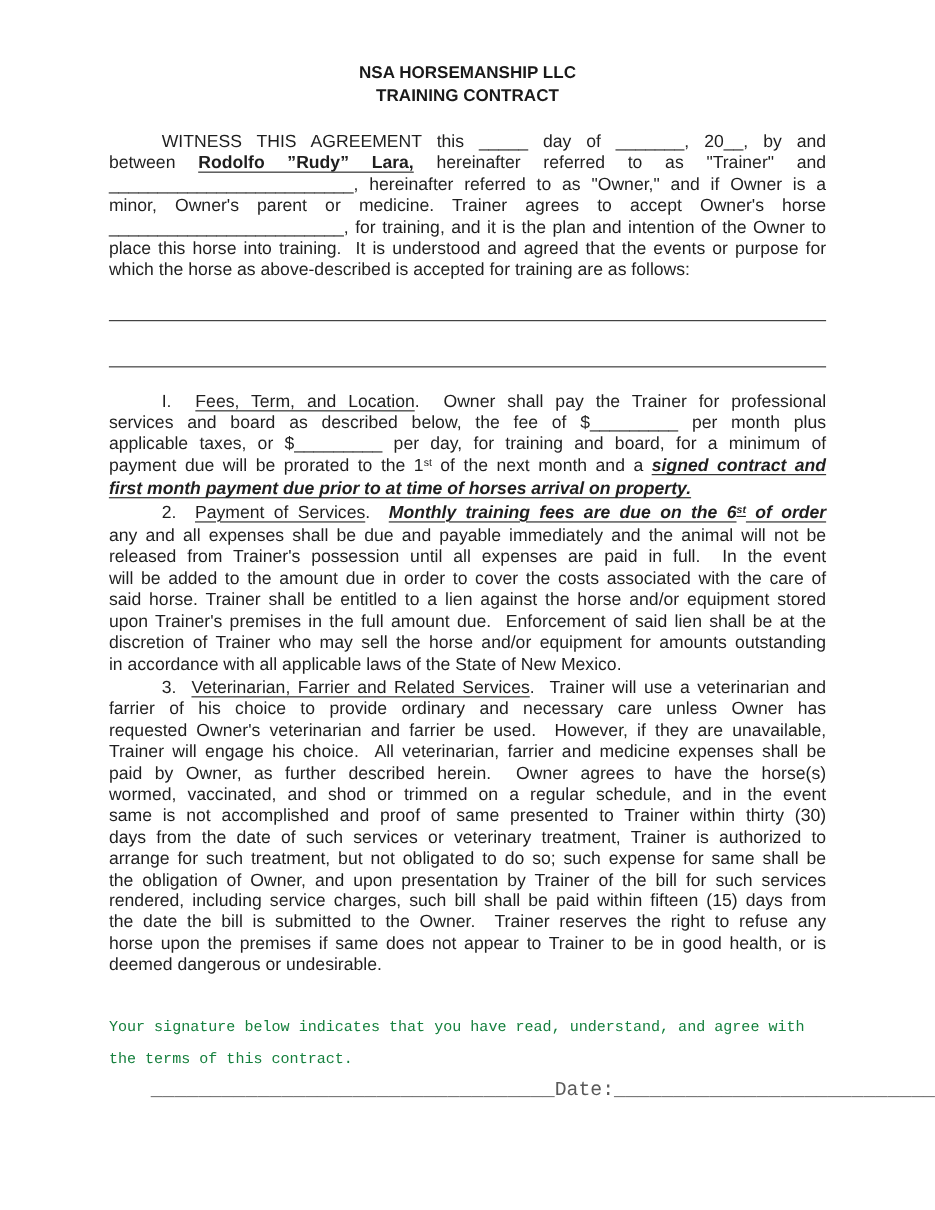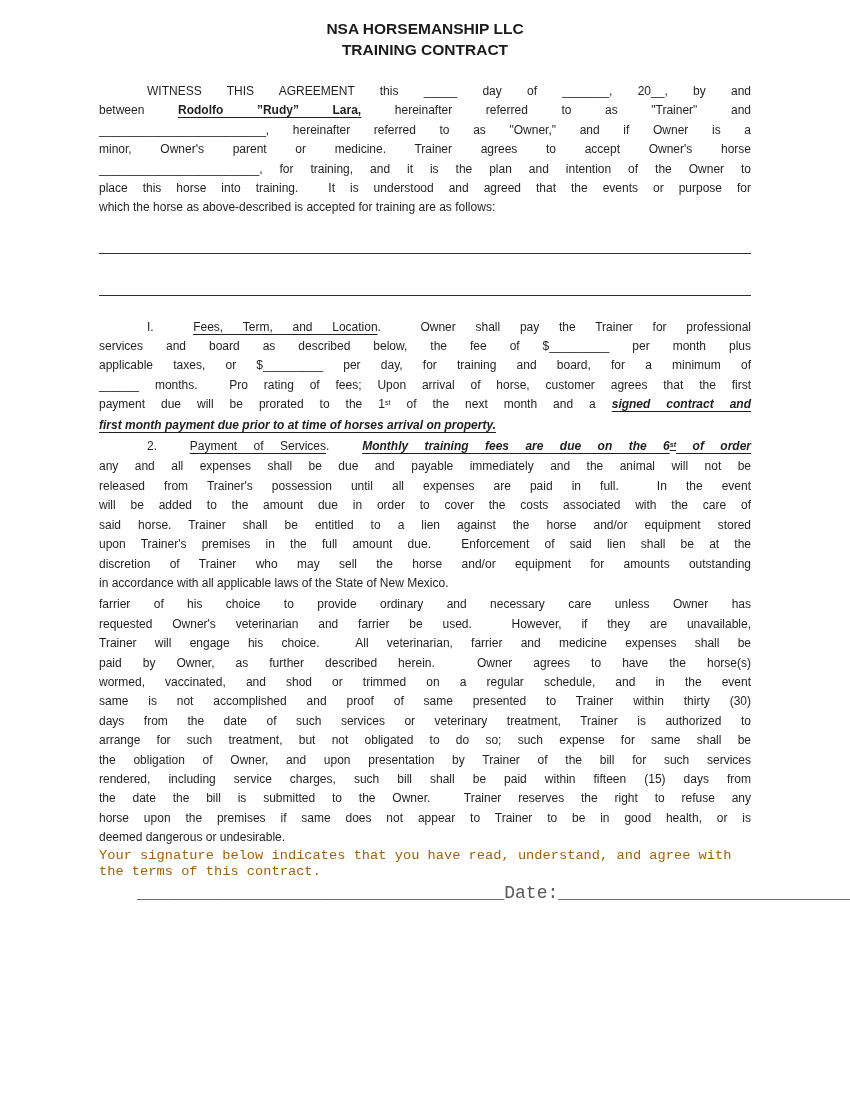--- a/index.html
+++ b/index.html
@@ -8,54 +8,54 @@
     width: 850px;
     height: 1100px;
     background: #ffffff;
     overflow: hidden;
     font-family: "Liberation Sans", sans-serif;
     color: #1f1f1f;
   }
   .content {
     width: 652px;
     margin: 0 auto;
-    padding-top: 18px;
+    padding-top: 56px;
   }
   .doc-title {
     text-align: center;
     font-weight: bold;
     font-size: 15.5px;
     line-height: 21px;
     color: #1a1a1a;
   }
-  .para { font-size: 12px; line-height: 19.4px; }
+  .para { font-size: 16px; line-height: 19.4px; }
   #doc-body .para:first-child { margin-top: 22px; }
   #doc-body .para:not(:first-child) { margin-top: 2px; }
   .line {
     text-align: justify;
     text-align-last: justify;
   }
   .line.last { text-align-last: auto; }
   .line.indent { padding-left: 48px; }
   .b { font-weight: bold; }
   .it { font-style: italic; }
   .u { text-decoration: underline; text-decoration-thickness: 1.4px; text-underline-offset: 2.5px; }
   .sup { font-size: 0.6em; position: relative; top: -0.45em; }
   .blanks { margin: 16px 0 22px 0; }
   .write-line {
     height: 19.4px;
     border-bottom: 1.5px solid #2e2e2e;
   }
   .write-line + .write-line { margin-top: 21px; }
   .sig-notice {
-    margin-top: 0;
+    margin-top: 32px;
     font-family: "Liberation Mono", monospace;
     font-size: 13.7px;
-    line-height: 16px;
-    color: #a16207;
+    line-height: 29px;
+    color: #15803d;
     white-space: pre-line;
   }
   .sig-line {
     margin-top: 3px;
     font-family: Liberation Mono, monospace;
     font-size: 18px;
     line-height: 20.5px;
     color: #5a5a5a;
     white-space: nowrap;
     margin-left: 38px;
@@ -83,35 +83,35 @@
           <div class="line last"><span>which the horse as above-described is accepted for training are as follows:</span></div>
         </div>
         <div class="blanks">
           <div class="write-line"></div>
           <div class="write-line"></div>
         </div>
         <div class="para">
           <div class="line indent"><span>I.&nbsp;  </span><span class="u">Fees, Term, and Location</span><span>.&nbsp; Owner shall pay the Trainer for professional</span></div>
           <div class="line"><span>services and board as described below, the fee of $_________ per month plus</span></div>
           <div class="line"><span>applicable taxes, or $_________ per day, for training and board, for a minimum of</span></div>
-          <div class="line"><span>______ months.&nbsp; Pro rating of fees; Upon arrival of horse, customer agrees that the first</span></div>
           <div class="line"><span>payment due will be prorated to the 1</span><span class="sup">st</span><span> of the next month and a </span><span class="b it u">signed contract and</span></div>
           <div class="line last"><span class="b it u">first month payment due prior to at time of horses arrival on property.</span></div>
         </div>
         <div class="para">
           <div class="line indent"><span>2.&nbsp; </span><span class="u">Payment of Services</span><span>.&nbsp; </span><span class="b it u">Monthly training fees are due on the 6</span><span class="b it u sup">st</span><span class="b it u"> of order</span></div>
           <div class="line"><span>any and all expenses shall be due and payable immediately and the animal will not be</span></div>
           <div class="line"><span>released from Trainer's possession until all expenses are paid in full.&nbsp; In the event</span></div>
           <div class="line"><span>will be added to the amount due in order to cover the costs associated with the care of</span></div>
           <div class="line"><span>said horse. Trainer shall be entitled to a lien against the horse and/or equipment stored</span></div>
           <div class="line"><span>upon Trainer's premises in the full amount due.&nbsp; Enforcement of said lien shall be at the</span></div>
           <div class="line"><span>discretion of Trainer who may sell the horse and/or equipment for amounts outstanding</span></div>
           <div class="line last"><span>in accordance with all applicable laws of the State of New Mexico.</span></div>
         </div>
         <div class="para">
+          <div class="line indent"><span>3.&nbsp; </span><span class="u">Veterinarian, Farrier and Related Services</span><span>.&nbsp; Trainer will use a veterinarian and</span></div>
           <div class="line"><span>farrier of his choice to provide ordinary and necessary care unless Owner has</span></div>
           <div class="line"><span>requested Owner's veterinarian and farrier be used.&nbsp; However, if they are unavailable,</span></div>
           <div class="line"><span>Trainer will engage his choice.&nbsp; All veterinarian, farrier and medicine expenses shall be</span></div>
           <div class="line"><span>paid by Owner, as further described herein.&nbsp; Owner agrees to have the horse(s)</span></div>
           <div class="line"><span>wormed, vaccinated, and shod or trimmed on a regular schedule, and in the event</span></div>
           <div class="line"><span>same is not accomplished and proof of same presented to Trainer within thirty (30)</span></div>
           <div class="line"><span>days from the date of such services or veterinary treatment, Trainer is authorized to</span></div>
           <div class="line"><span>arrange for such treatment, but not obligated to do so; such expense for same shall be</span></div>
           <div class="line"><span>the obligation of Owner, and upon presentation by Trainer of the bill for such services</span></div>
           <div class="line"><span>rendered, including service charges, such bill shall be paid within fifteen (15) days from</span></div>

